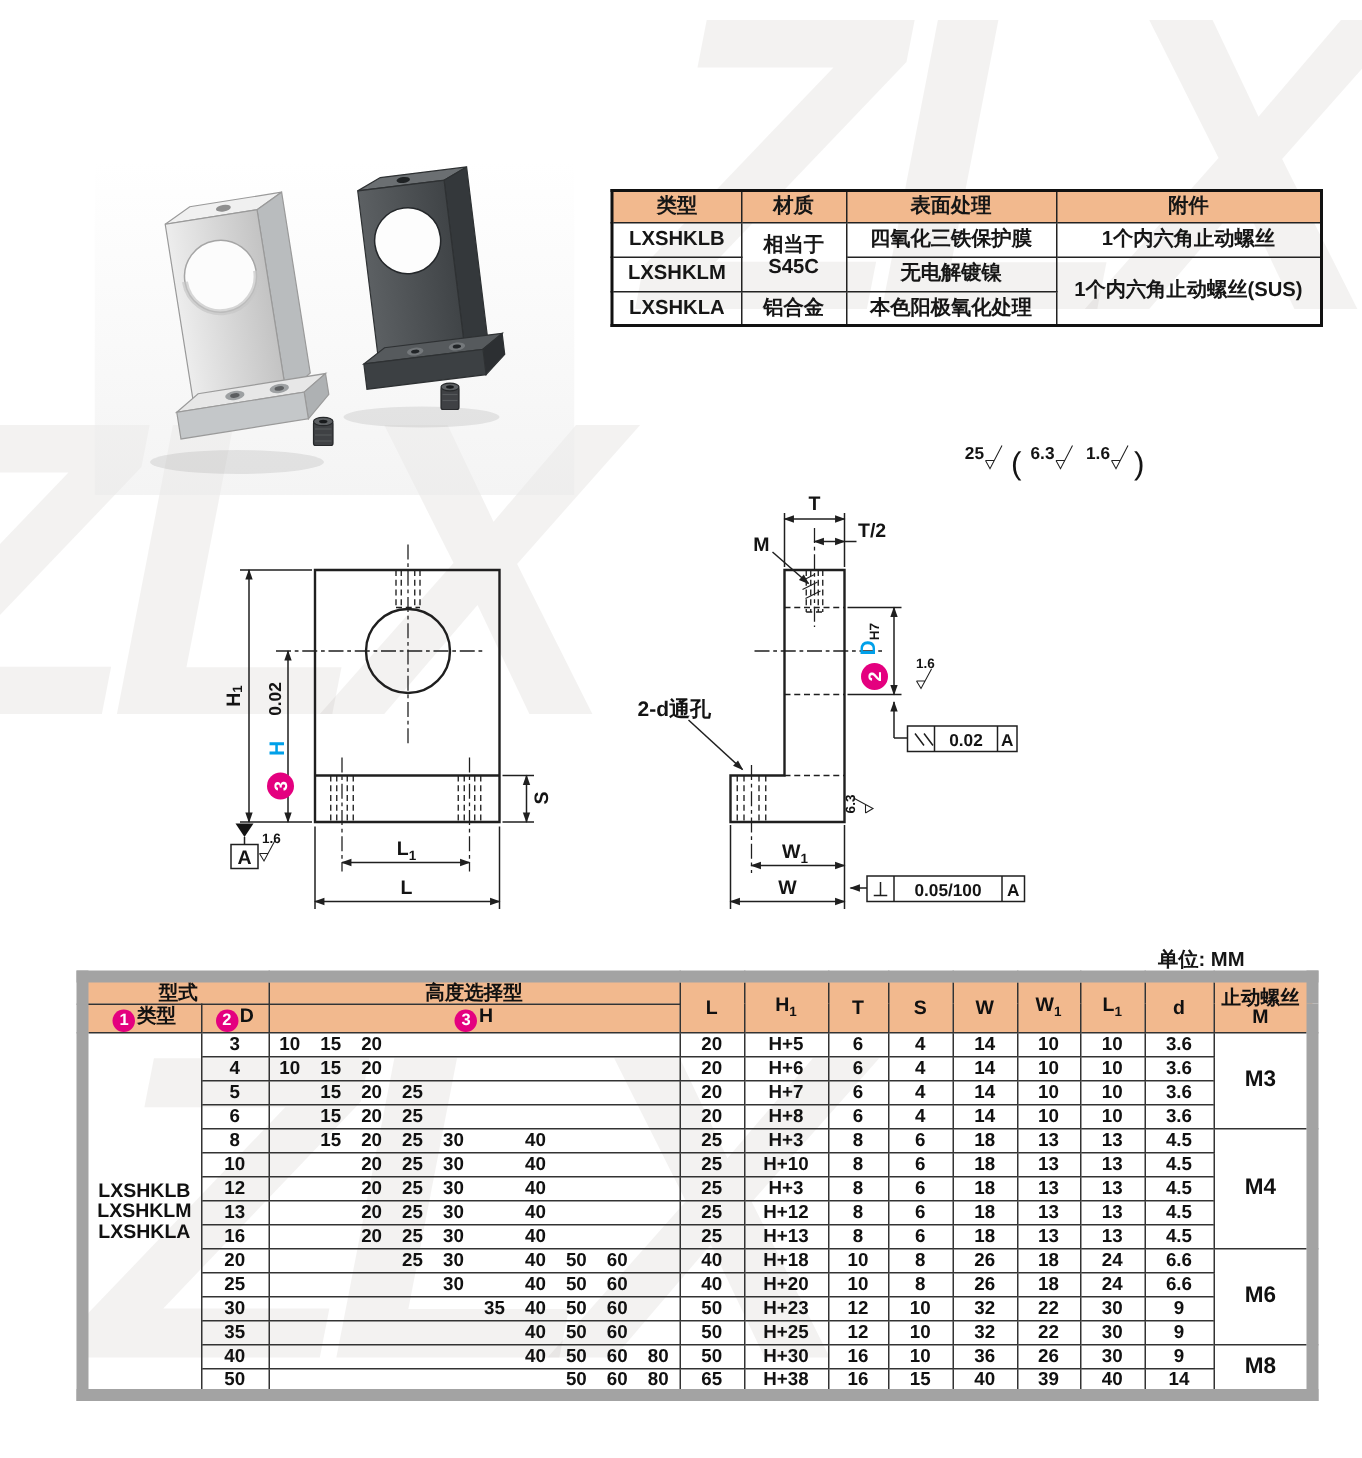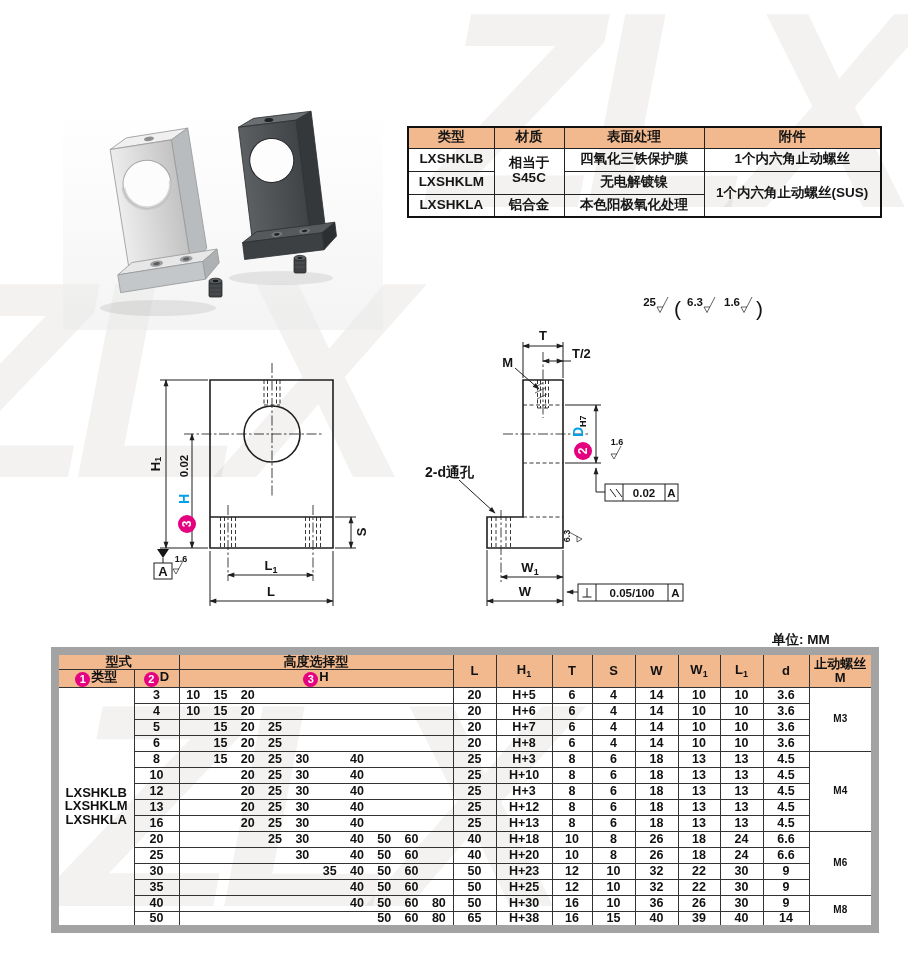--- a/index.html
+++ b/index.html
@@ -45,21 +45,21 @@
   .unit{position:absolute;left:772px;top:615px;font-size:13.5px;font-weight:bold;color:var(--ink);z-index:2;margin-top:16px;}
   
   .dim-table{position:absolute;left:51px;top:647px;width:820px;border-collapse:collapse;table-layout:fixed;
       z-index:1;font-size:12.5px;font-weight:bold;color:#111;border:8px solid #a3a3a3;}
   .dim-table th,.dim-table td{border:1px solid #333;text-align:center;padding:0;height:16px;line-height:1.05;}
   .dim-table thead th{background:var(--peach);height:17px;font-size:13px;}
   .dim-table .h-cell{padding:0;}
   .h-grid{display:grid;grid-template-columns:repeat(10,1fr);}
   .h-grid span{display:block;text-align:center;}
   .type-cell{white-space:pre-line;font-size:13px;line-height:1.28;}
-  .m-cell{font-size:10px;}
+  .m-cell{font-size:15px;}
   .badge{display:inline-block;width:15px;height:15px;border-radius:50%;background:var(--magenta);
       color:#fff;font-size:11px;line-height:15px;text-align:center;margin-right:1px;vertical-align:-2px;font-weight:bold;}
   .sub{font-size:9px;vertical-align:-3px;}
 </style>
 </head>
 <body>
 
 <div class="page">
 
   <div class="wm" style="left:430px;top:-30px;font-size:280px;">ZLX</div>

